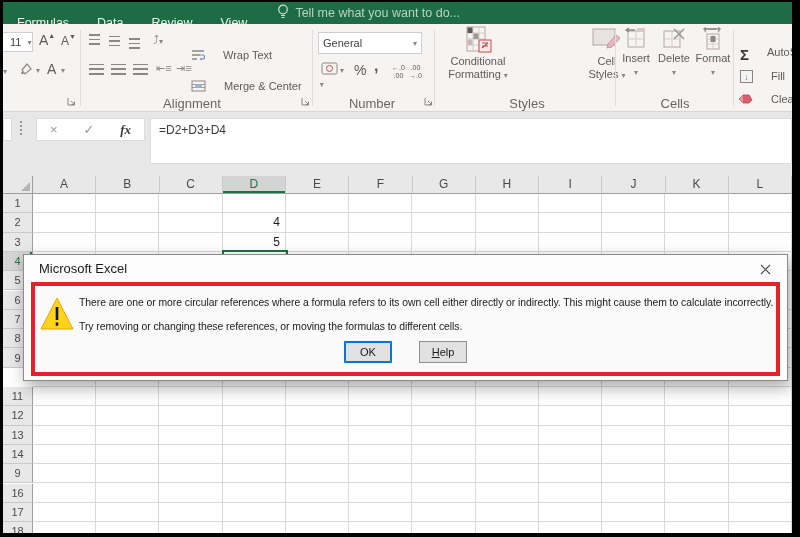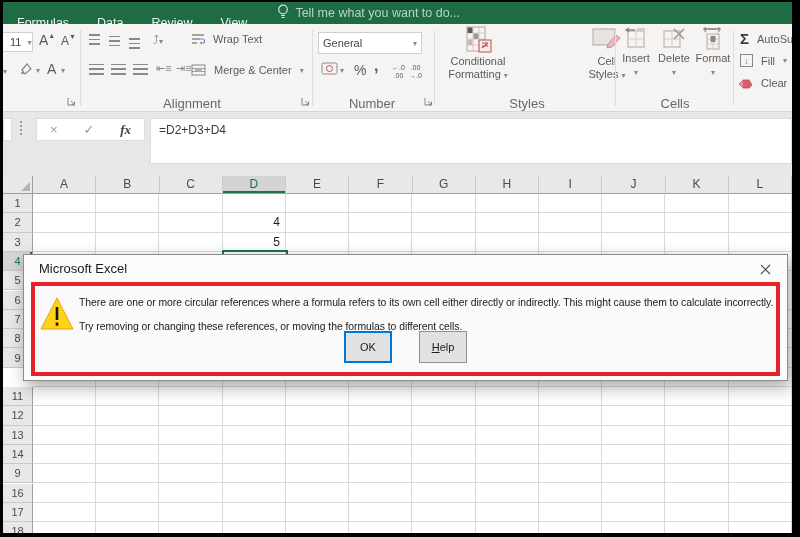--- a/index.html
+++ b/index.html
@@ -9,21 +9,21 @@
 
   
   #tabbar { position:absolute; left:0; top:0; width:789px; height:22px; background:#1e6c43; display:flex; align-items:center; }
   .tab { color:#eef5f0; font-size:12.5px; padding:10px 14px; height:22px; line-height:22px; cursor:default; }
   #tellme { display:flex; align-items:center; gap:6px; margin-left:16px; color:#b9d4c3; font-size:12.5px; }
 
   
   #ribbon { position:absolute; left:0; top:22px; width:789px; height:88px; background:#f5f4f2; border-bottom:1px solid #d8d6d4; overflow:hidden; font-size:11px; color:#5d5b59; }
   .vsep { position:absolute; top:6px; height:76px; width:1px; background:#e0dedc; }
   .grplabel { position:absolute; top:72px; height:14px; text-align:center; font-size:13px; color:#696765; }
-  .rbtn { display:flex; align-items:center; gap:8px; color:#5d5b59; }
+  .rbtn { display:flex; gap:18px; color:#5d5b59;margin-top:16px; }
   .whitebox { background:#fff; border:1px solid #d0cece; color:#454442; display:flex; align-items:center; padding:0 4px; }
   .dd { color:#8a8886; font-size:8px; }
   .bigbtn { position:absolute; top:2px; text-align:center; color:#5d5b59; }
   .bigbtn .l1,.bigbtn .l2 { font-size:11px; line-height:13px; }
   .launcher { position:absolute; width:10px; height:10px; }
   .mini { font-size:7px; line-height:7.5px; color:#5d5b59; text-align:center; }
   .lines { width:15px; height:11px; background:repeating-linear-gradient(to bottom,#8a8886 0 1.5px,transparent 1.5px 4.5px); }
   .lines.short { width:11px; }
 
   
@@ -54,21 +54,21 @@
   
   #dialog { position:absolute; left:20px; top:252px; width:765px; height:127px; background:#fdfcfc; border:1px solid #8b8b8b; box-shadow:3px 6px 16px rgba(0,0,0,.35); z-index:20; }
   #dlg-titlebar { position:absolute; left:0; top:0; width:100%; height:27px; background:#fdfcfc; }
   #dlg-title { position:absolute; left:15px; top:6px; font-size:13px; color:#1a1a1a; }
   #dlg-close { position:absolute; right:8px; top:2px; width:28px; height:24px; display:flex; align-items:center; justify-content:center; }
   #redbox { position:absolute; left:7px; top:27px; width:749px; height:94px; border:4px solid #e5222b; background:#fbfafa; }
   #warn-tri { position:absolute; left:5px; top:11px; }
   .msg { position:absolute; left:44px; white-space:nowrap; font-size:10.4px; color:#1a1a1a; letter-spacing:-0.05px; }
   #msg1 { top:11px; } #msg2 { top:35px; }
   #dlg-buttons { position:absolute; left:0; bottom:9px; width:100%; display:flex; justify-content:center; gap:27px; }
-  .dbtn { width:48px; height:32px; background:#e1e1e1; font-size:11px; color:#1a1a1a; display:flex; align-items:center; justify-content:center; cursor:default; }
+  .dbtn { width:48px; height:22px; background:#e1e1e1; font-size:11px; color:#1a1a1a; display:flex; align-items:center; justify-content:center; cursor:default; }
   #ok-btn { border:2px solid #0078d7; }
   #help-btn { border:1px solid #8f8f8f; }
 </style>
 </head>
 <body>
 
 <div id="screen">
 
   <div id="tabbar">
     <div class="tab">Formulas</div>

